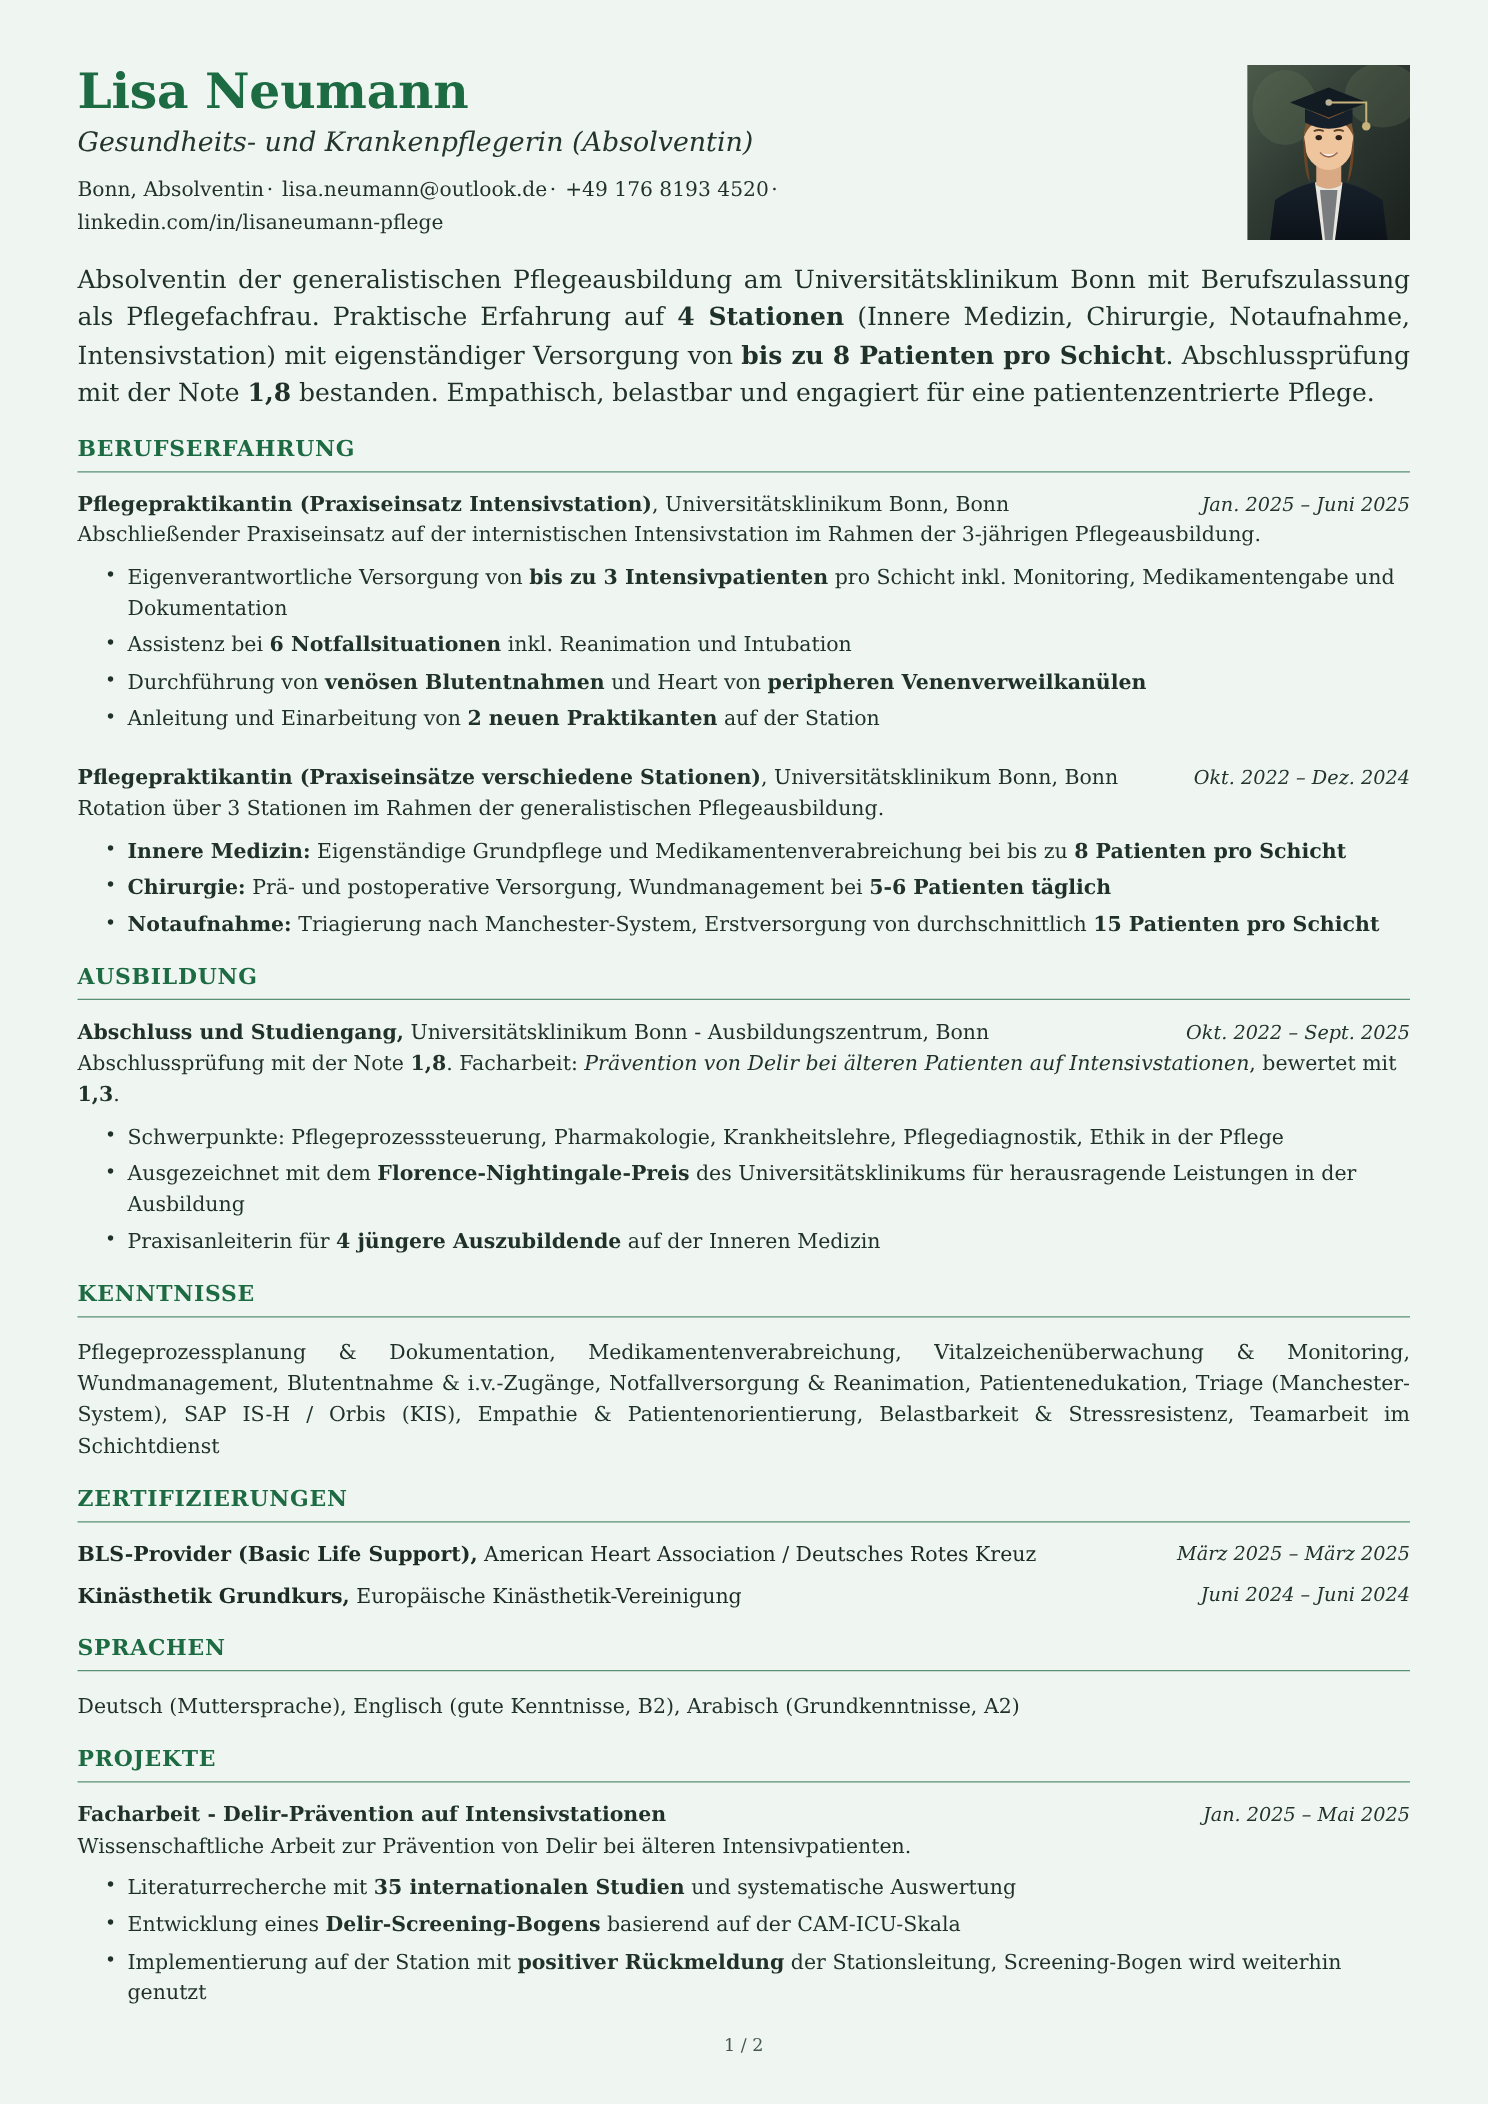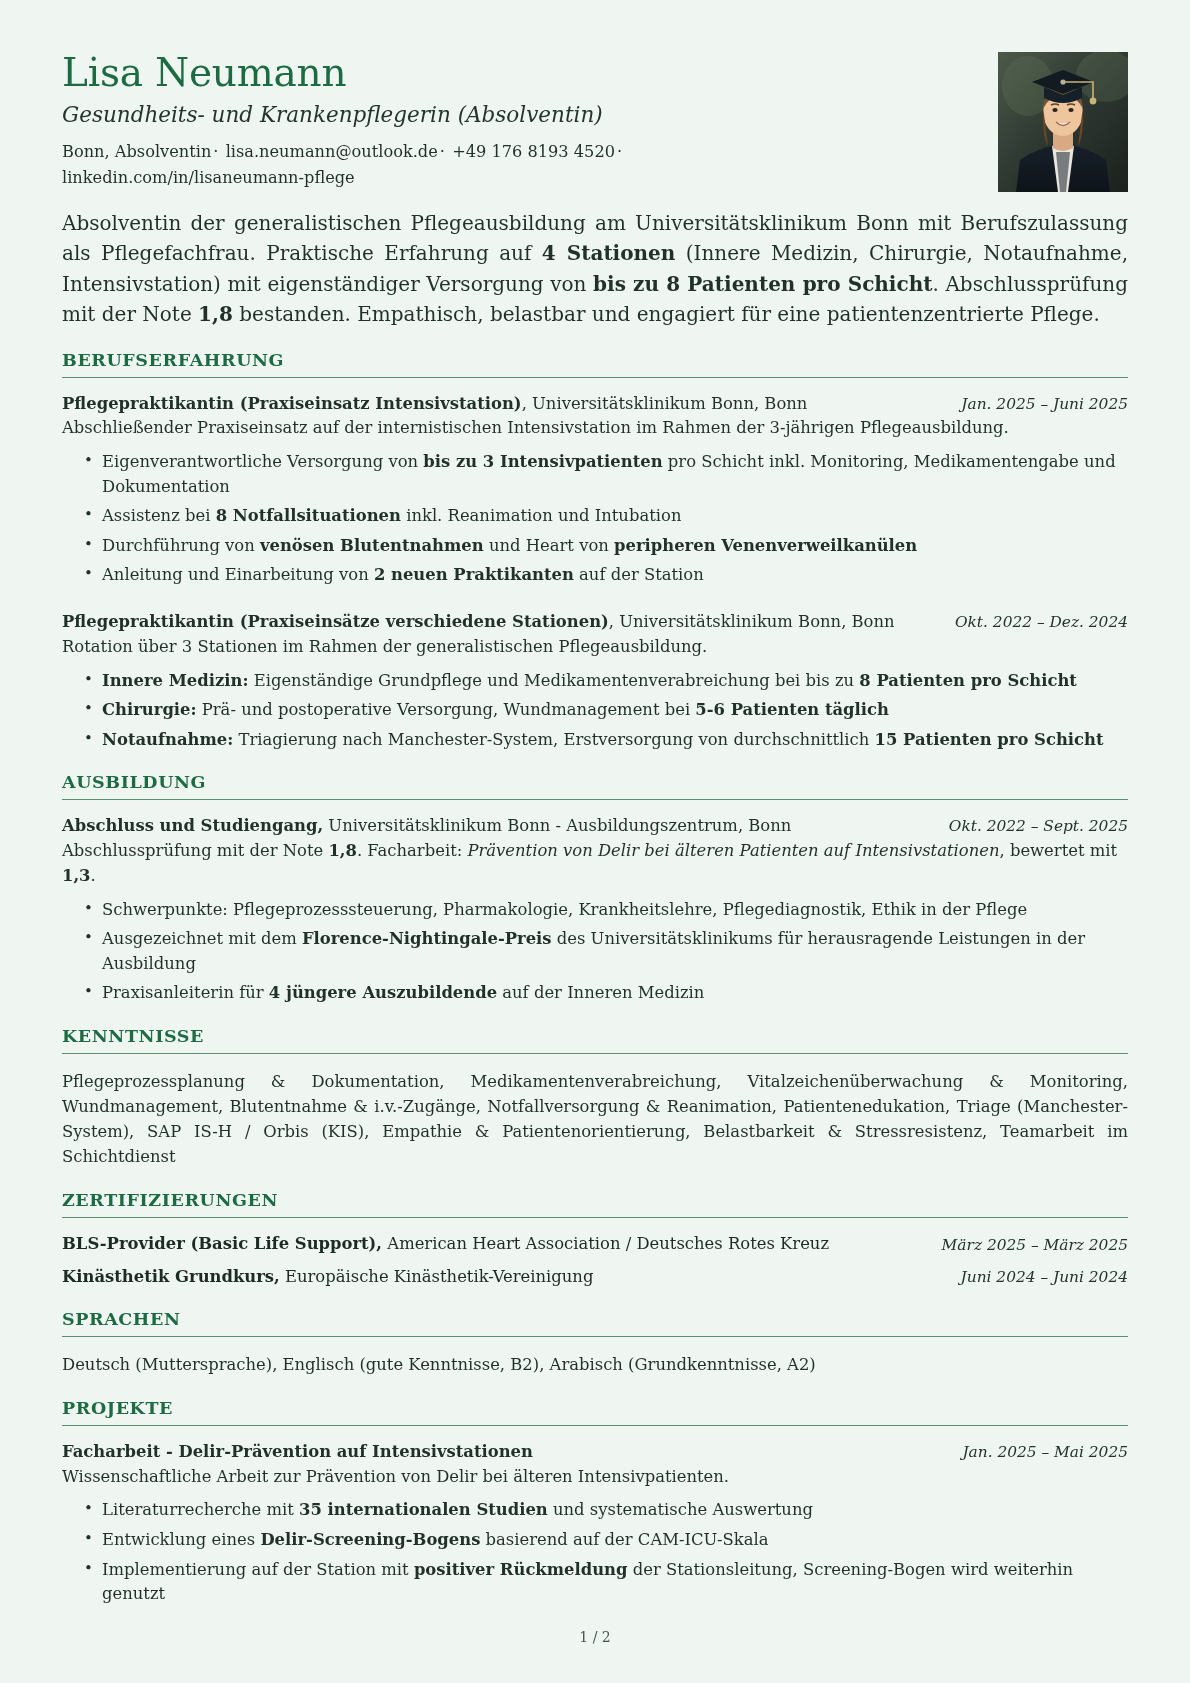--- a/index.html
+++ b/index.html
@@ -25,21 +25,21 @@
   
   .header {
     display: flex;
     align-items: flex-start;
     justify-content: space-between;
   }
   .header-left { flex: 1 1 auto; padding-right: 20px; min-width: 0; }
   .name {
     font-family: "DejaVu Serif", "Liberation Serif", serif;
     font-size: 39px;
-    font-weight: normal;
+    font-weight: bold;
     color: #1d6b43;
     letter-spacing: -0.2px;
     line-height: 1.08;
     margin: 0 0 8px 0;
   }
   .headline {
     font-size: 21.5px;
     font-style: italic;
     color: #23352c;
     line-height: 1.2;
@@ -140,21 +140,21 @@
 
   .para {
     font-size: 16.4px;
     line-height: 1.52;
     text-align: justify;
     color: #1f3129;
   }
 
   .cert-row {
     display: flex;
-    align-items: flex-end;
+    align-items: flex-start;
     justify-content: space-between;
     gap: 18px;
     font-size: 16.4px;
     line-height: 1.45;
     margin-bottom: 9px;
   }
   .cert-row:last-child { margin-bottom: 0; }
   .cert-name { font-weight: bold; }
 
   .footer {
@@ -239,21 +239,21 @@
     <div class="rule"></div>
 
     <div class="entry">
       <div class="entry-head">
         <div class="entry-title"><span class="role">Pflegepraktikantin (Praxiseinsatz Intensivstation)</span><span>, Universitätsklinikum Bonn, Bonn</span></div>
         <div class="entry-date">Jan. 2025 – Juni 2025</div>
       </div>
       <div class="entry-sub">Abschließender Praxiseinsatz auf der internistischen Intensivstation im Rahmen der 3-jährigen Pflegeausbildung.</div>
       <ul class="bullets">
         <li><span>Eigenverantwortliche Versorgung von </span><b>bis zu 3 Intensivpatienten</b><span> pro Schicht inkl. Monitoring, Medikamentengabe und Dokumentation</span></li>
-        <li><span>Assistenz bei </span><b>8 Notfallsituationen</b><span> inkl. Reanimation und Intubation</span></li>
+        <li><span>Assistenz bei </span><b>6 Notfallsituationen</b><span> inkl. Reanimation und Intubation</span></li>
         <li><span>Durchführung von </span><b>venösen Blutentnahmen</b><span> und Heart von </span><b>peripheren Venenverweilkanülen</b><span></span></li>
         <li><span>Anleitung und Einarbeitung von </span><b>2 neuen Praktikanten</b><span> auf der Station</span></li>
       </ul>
     </div>
 
     <div class="entry">
       <div class="entry-head">
         <div class="entry-title"><span class="role">Pflegepraktikantin (Praxiseinsätze verschiedene Stationen)</span><span>, Universitätsklinikum Bonn, Bonn</span></div>
         <div class="entry-date">Okt. 2022 – Dez. 2024</div>
       </div>

